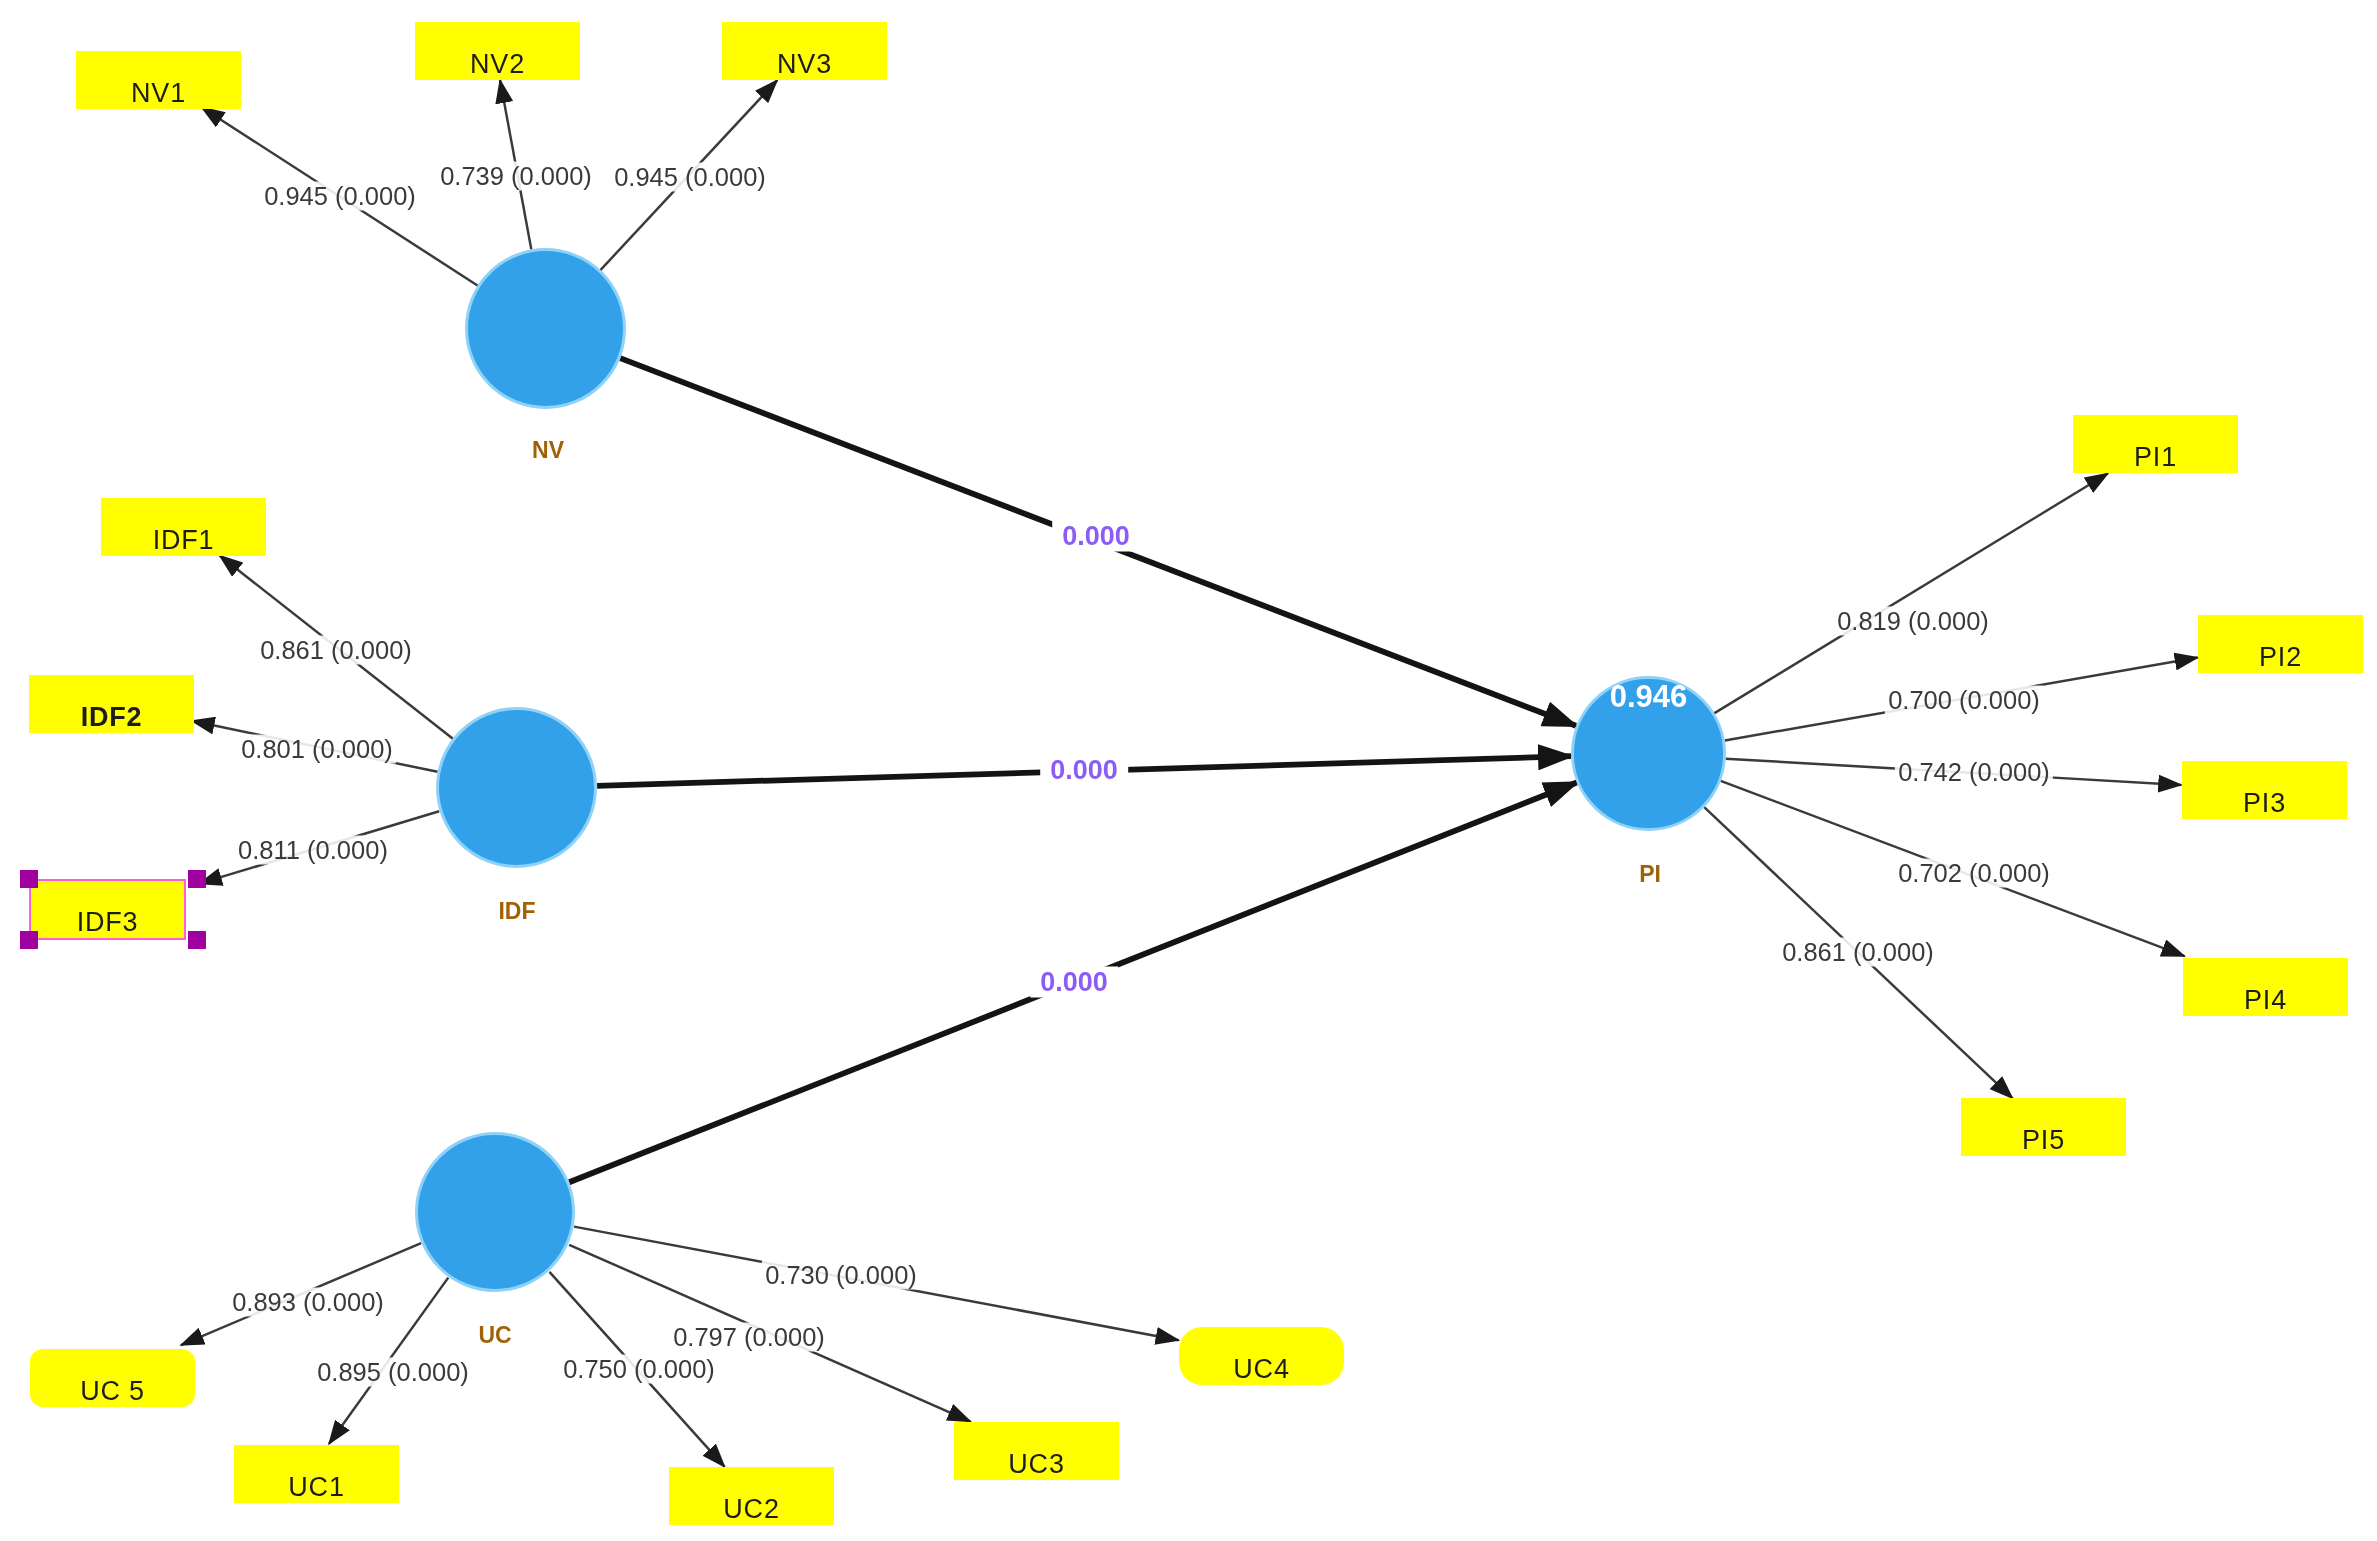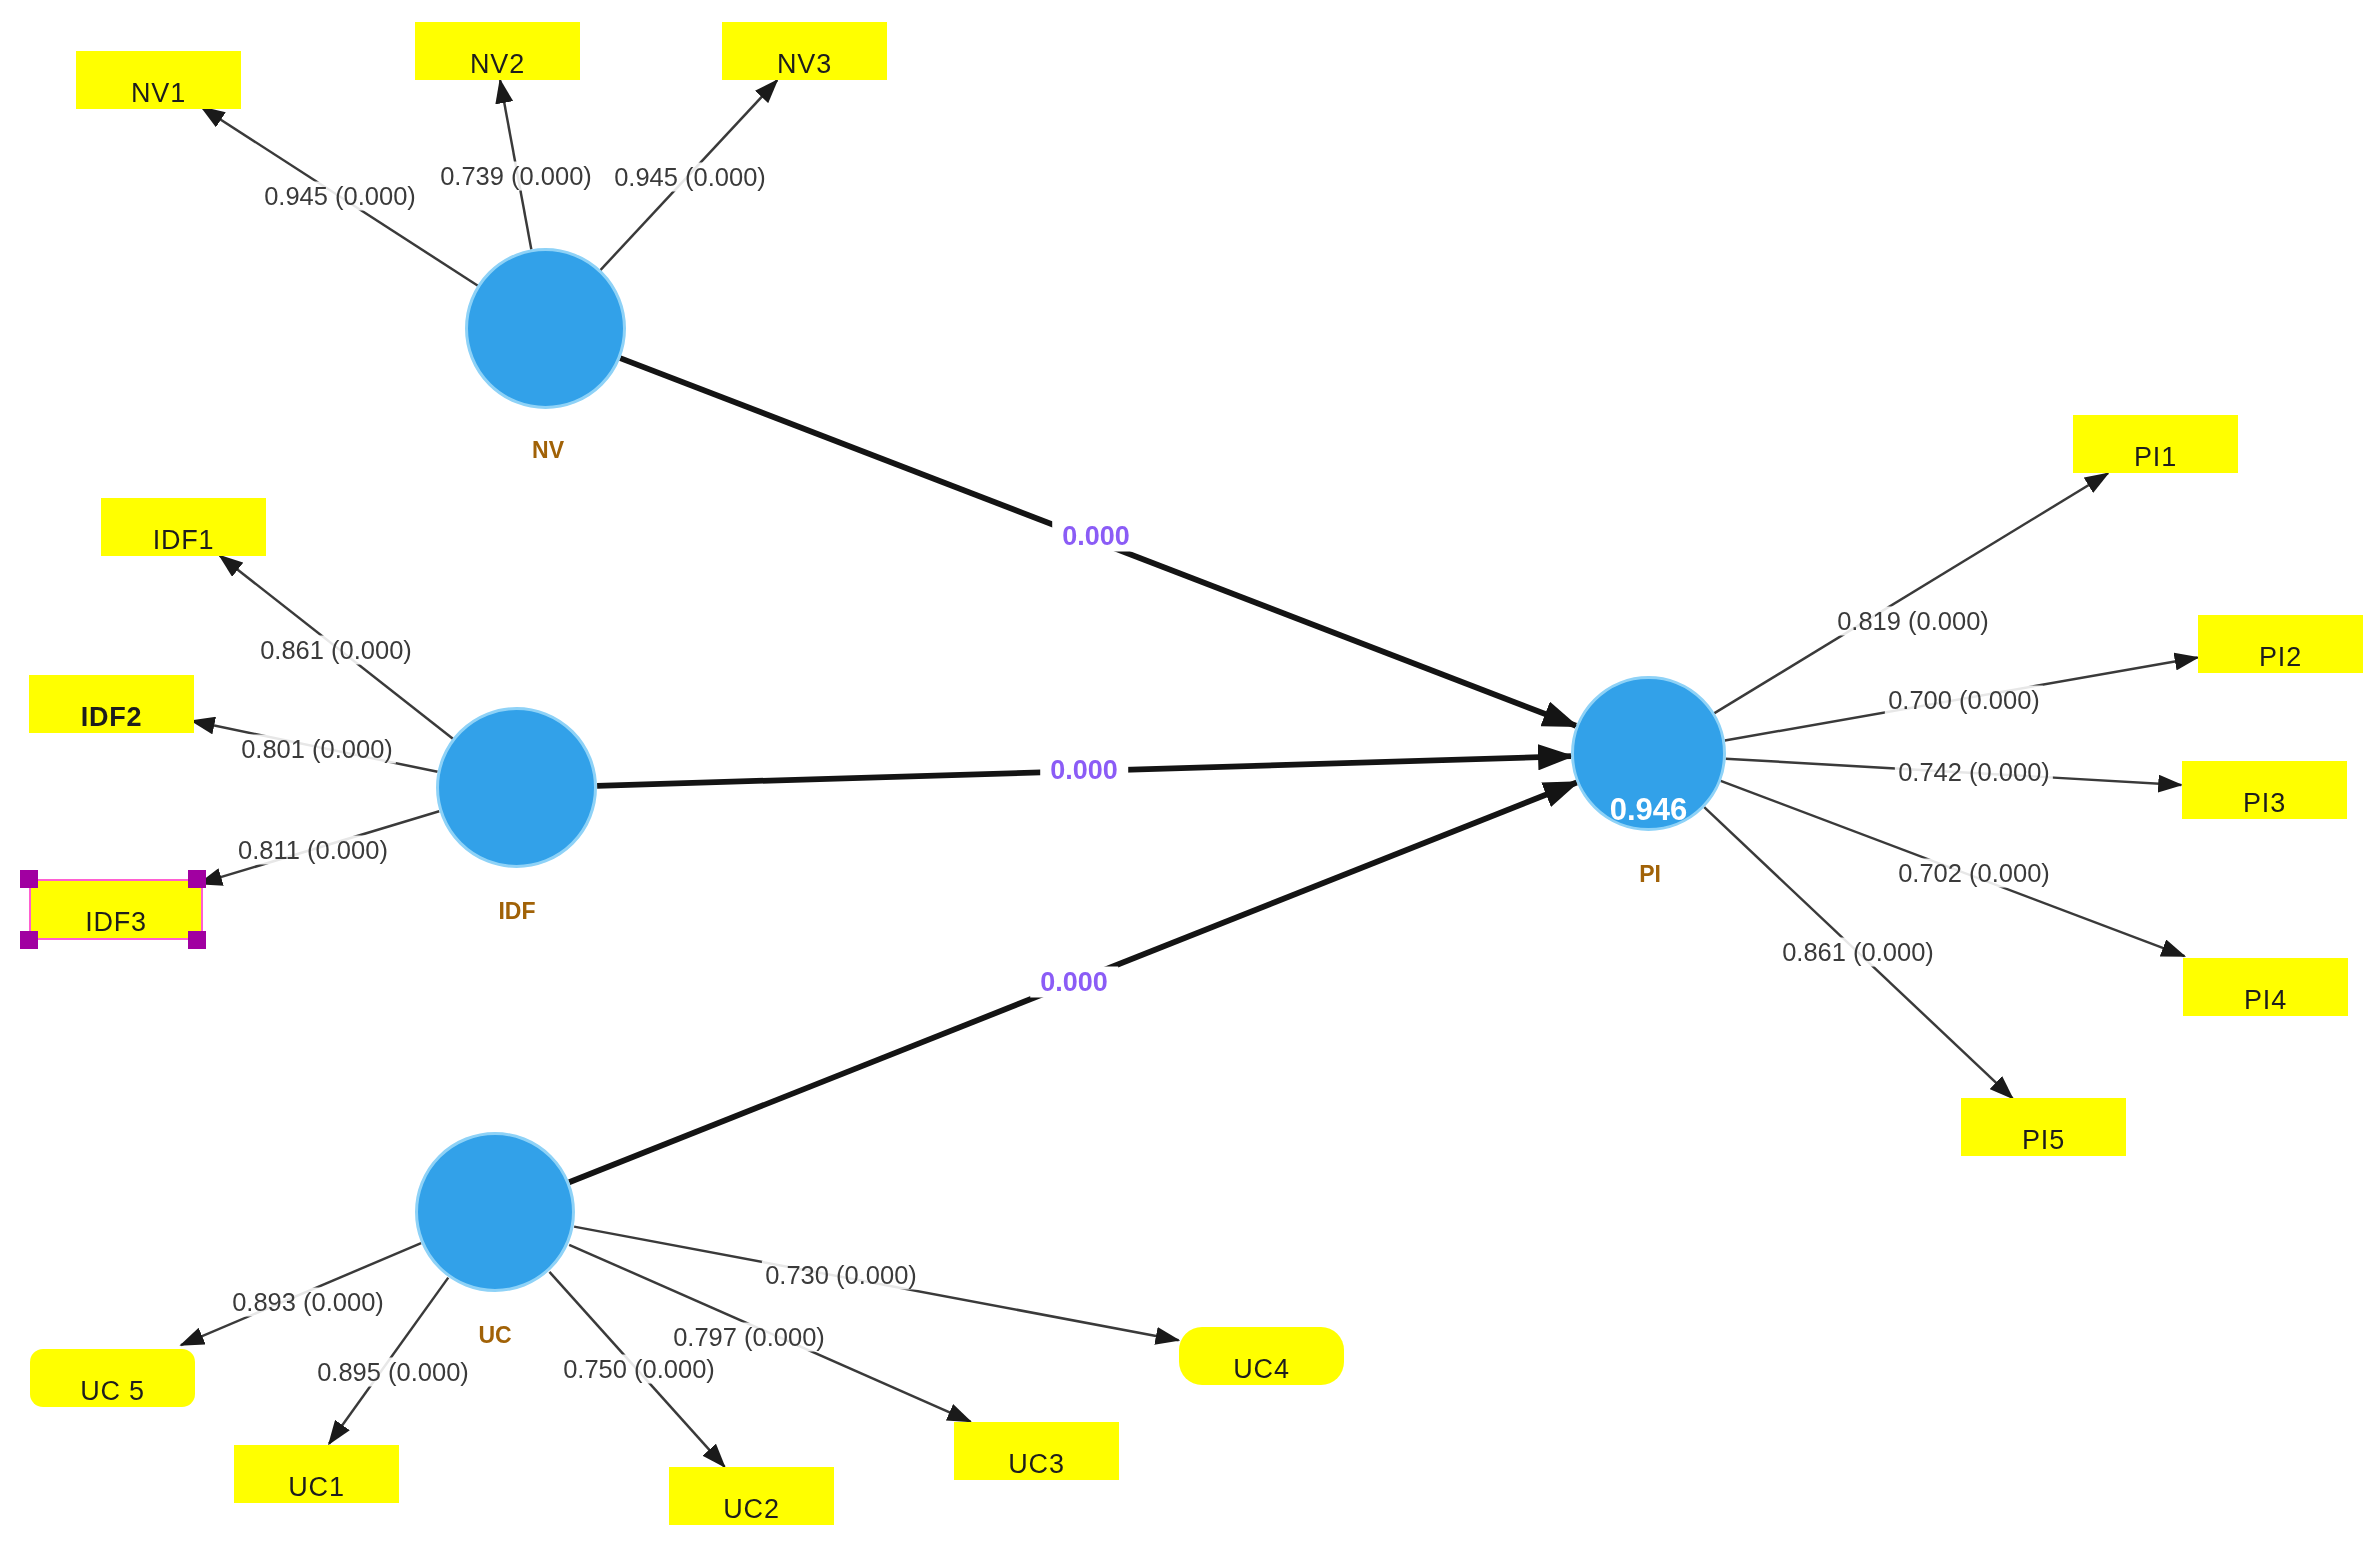--- a/index.html
+++ b/index.html
@@ -7,26 +7,26 @@
     position:relative;width:2377px;height:1542px;background:#ffffff;overflow:hidden;
     font-family:"Liberation Sans", sans-serif;
   }
   svg.layer{position:absolute;left:0;top:0;width:2377px;height:1542px;}
   .indicator{
     position:absolute;width:165px;height:58px;background:#ffff00;
     display:flex;align-items:flex-end;justify-content:center;
     font-size:27px;font-weight:500;color:#1d1d1d;letter-spacing:0.8px;
   }
   .indicator.selected{
-    width:174px;height:61px;border:2.5px solid #ff5fd1;box-sizing:border-box;
+    width:157px;height:61px;border:2.5px solid #ff5fd1;box-sizing:border-box;
   }
   .handle{position:absolute;width:18px;height:18px;background:#a100a1;z-index:6;}
   .construct{
     position:absolute;border-radius:50%;background:#32a1e9;border:3.3px solid #8ed2f7;
-    box-sizing:border-box;display:flex;align-items:flex-end;justify-content:center;
+    box-sizing:border-box;display:flex;align-items:flex-start;justify-content:center;
   }
   .r2{color:#ffffff;font-weight:700;font-size:31px;}
   .construct-label{
     position:absolute;transform:translate(-50%,-50%);
     font-weight:700;font-size:23px;color:#a16207;white-space:nowrap;
   }
   .loading-label{
     position:absolute;transform:translate(-50%,-50%);
     font-size:25.5px;font-weight:500;color:#3a3a3a;white-space:nowrap;
     background:rgba(255,255,255,0.88);padding:0 3.3px;z-index:4;

